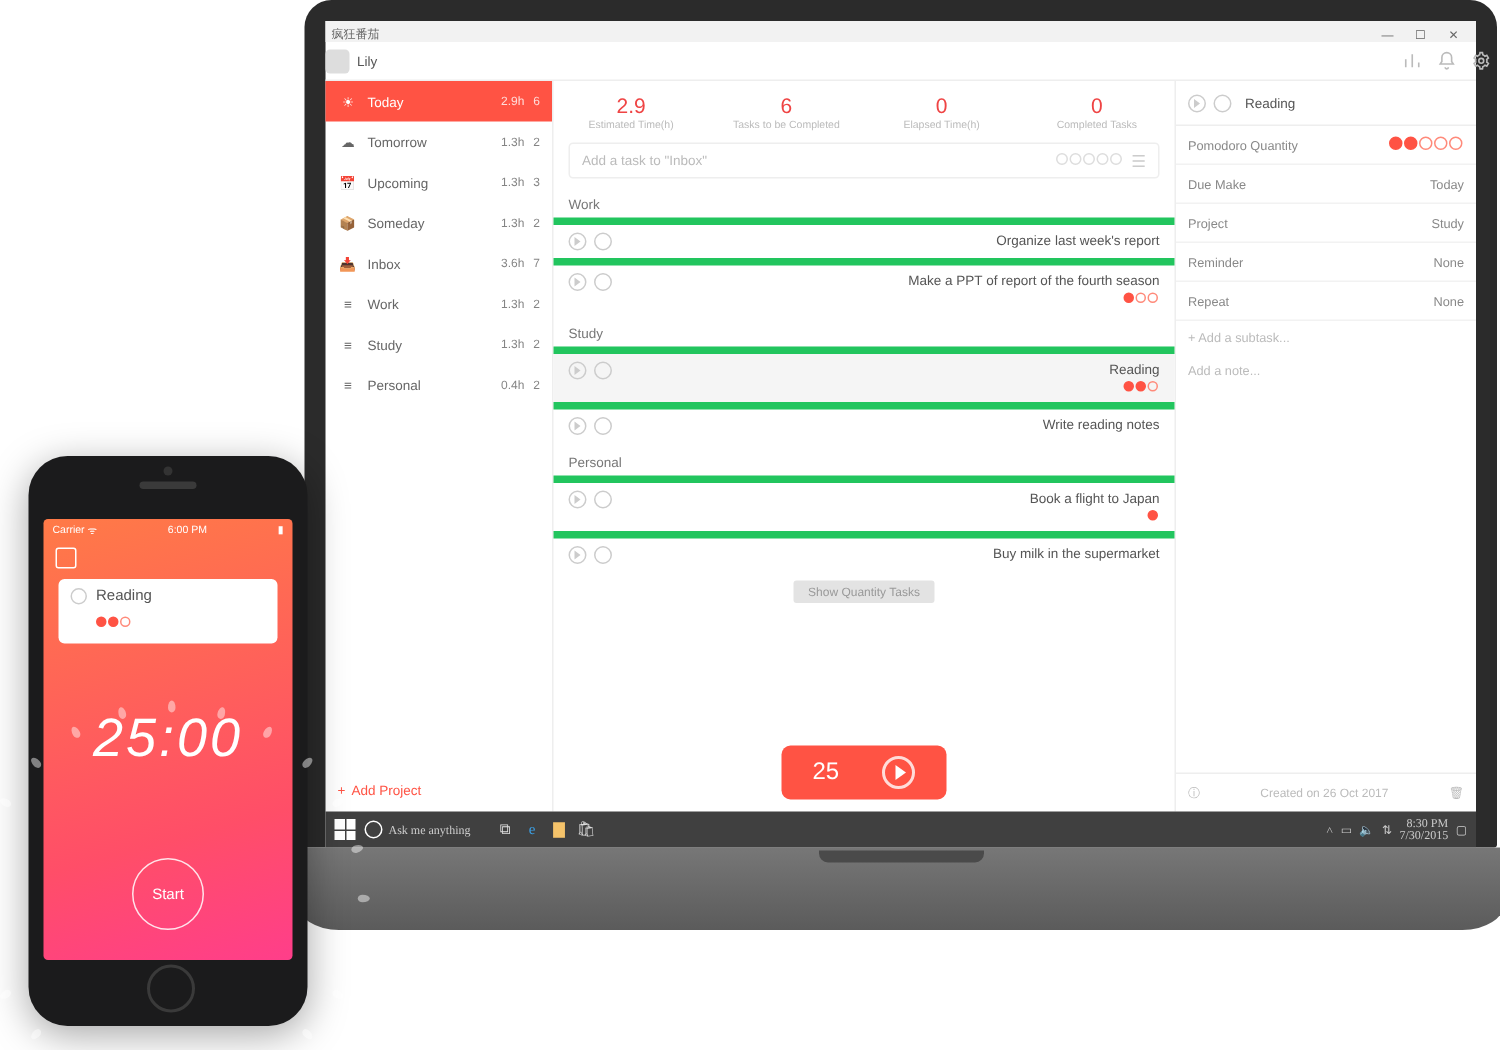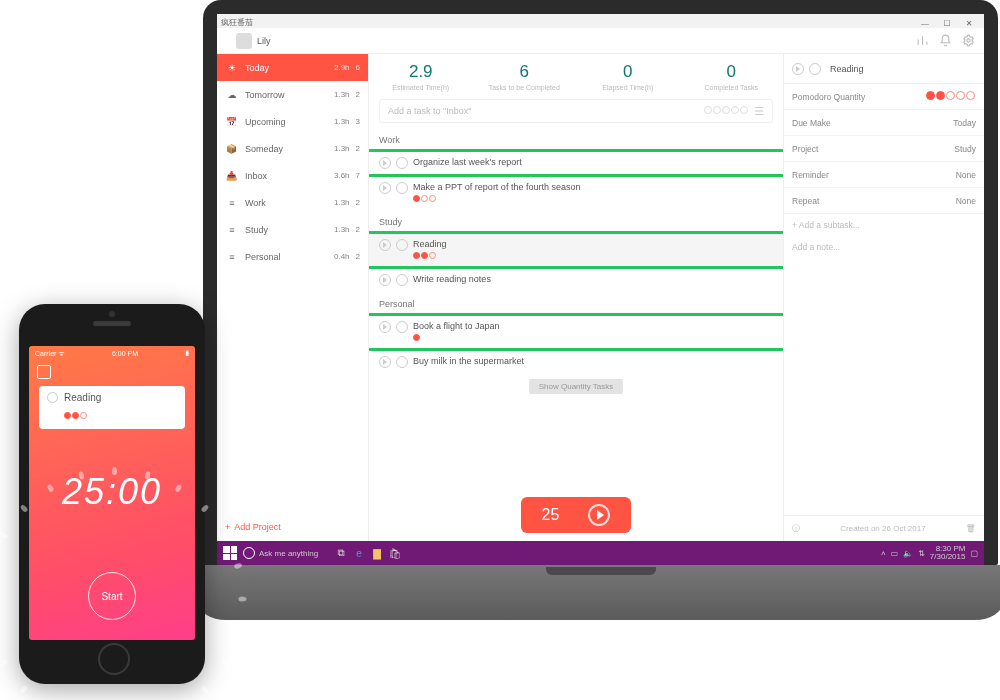--- a/index.html
+++ b/index.html
@@ -11,51 +11,51 @@
   .laptop-screen { background: #fff; width: 100%; height: 100%; display: flex; flex-direction: column; font-size: 9px; color: #555; }
   .laptop-key { position:absolute; left:-5px; right:-5px; top:565px; height:55px; background:linear-gradient(#777,#5b5b5b);
                 border-radius:0 0 28px 28px / 0 0 18px 18px; }
   .laptop-key::before { content:""; position:absolute; left:50%; top:2px; width:110px; height:8px; margin-left:-55px;
                         background:#4a4a4a; border-radius:0 0 6px 6px; }
 
   
   .win-title { height: 14px; background: #f2f2f2; display:flex; align-items:flex-end; padding:0 4px; font-size:8px; color:#666; }
   .win-title .spacer{flex:1;}
   .win-btn { width: 22px; text-align:center; }
-  .topbar { height: 26px; border-bottom: 1px solid #eee; display:flex; align-items:center; padding:0 19px; }
+  .topbar { height: 26px; border-bottom: 1px solid #eee; display:flex; align-items:center; padding:0 0; }
   .avatar { width:16px; height:16px; background:#ddd; border-radius:3px; margin-right:5px; }
   .topbar .spacer{flex:1;}
   .topbar svg, .topbar .ic { width:13px; height:13px; color:#bbb; margin-left:10px; }
 
   .app-body { flex:1; display:flex; min-height:0; }
 
   
   .sidebar { width: 152px; border-right:1px solid #eee; display:flex; flex-direction:column; }
   .side-item { display:flex; align-items:center; height:27px; padding:0 8px; font-size:9px; color:#666; cursor:pointer; }
   .side-item.active { background:#ff5344; color:#fff; }
   .side-ic { width:14px; height:14px; margin-right:6px; display:inline-flex; align-items:center; justify-content:center; }
   .side-label { flex:1; }
   .side-time { font-size:8px; opacity:.8; margin-right:6px; }
   .side-count { font-size:8px; opacity:.8; }
   .add-project { margin-top:auto; height:28px; padding:0 8px; display:flex; align-items:center; color:#ff5344; font-size:9px; }
 
   
   .main { flex:1; display:flex; flex-direction:column; border-right:1px solid #eee; min-width:0; }
   .stats { display:flex; padding:8px 0 4px; }
   .stat { flex:1; text-align:center; }
-  .stat-val { color:#0f766e; font-size:17px; font-weight:300; }
+  .stat-val { color:#ef4444; font-size:14px; font-weight:300; }
   .stat-label { color:#bbb; font-size:7px; margin-top:2px; }
 
   .addtask { margin:4px 10px; height:24px; border:1px solid #eee; border-radius:3px; display:flex; align-items:center; padding:0 8px; color:#bbb; }
   .addtask .ph{flex:1;}
   .dots span{ width:8px;height:8px;border:1px solid #ddd;border-radius:50%;display:inline-block;margin-left:1px;}
   .list-ic { margin-left:6px; color:#ccc; font-size:11px; }
 
   .group-head { padding:8px 10px 4px; font-size:9px; color:#777; font-weight:500; }
-  .task { display:flex; align-items:flex-start; padding:5px 10px; border-top:3px solid #22c55e; cursor:pointer; }
+  .task { display:flex; align-items:flex-start; padding:5px 10px; border-top:5px solid #22c55e; cursor:pointer;text-align:right; }
   .task.selected { background:#f5f5f5; }
   .play-c, .check-c { width:12px; height:12px; border:1px solid #ccc; border-radius:50%; margin-right:5px; flex-shrink:0; }
   .play-c { position:relative; }
   .play-c::after { content:""; position:absolute; left:3px; top:2px; border-left:4px solid #ccc; border-top:3px solid transparent; border-bottom:3px solid transparent; }
   .task-body{ flex:1; }
   .task-name{ font-size:9px; color:#555; }
   .pomo-row { margin-top:2px; }
   .pomo { width:7px; height:7px; display:inline-block; border-radius:50%; margin-right:1px; border:1px solid #ff8a7a; }
   .pomo.fill { background:#ff5344; border-color:#ff5344; }
   .show-completed { margin:6px auto; padding:3px 10px; background:#e3e3e3; color:#999; font-size:8px; border-radius:2px; width:max-content; }
@@ -71,21 +71,21 @@
   .detail-head { display:flex; align-items:center; height:30px; padding:0 8px; border-bottom:1px solid #eee; }
   .drow { display:flex; align-items:center; height:26px; padding:0 8px; border-bottom:1px solid #f2f2f2; font-size:8.5px; color:#888; }
   .drow .l{flex:1;}
   .drow .v{ color:#888; }
   .detail-pomo span.pomo { width:9px; height:9px; }
   .subtask, .note { padding:6px 8px; color:#bbb; font-size:8.5px; }
   .detail-foot { margin-top:auto; display:flex; align-items:center; height:26px; padding:0 8px; border-top:1px solid #eee; color:#bbb; font-size:8px; }
   .detail-foot .spacer{flex:1;}
 
   
-  .wtaskbar { height:24px; background:#701a75; display:flex; align-items:center; color:#ddd; padding:0 6px; font-size:8px; }
+  .wtaskbar { height:24px; background:#404040; display:flex; align-items:center; color:#ddd; padding:0 6px; font-size:8px;font-family:Liberation Serif, serif; }
   .wlogo { width:14px; height:14px; margin-right:6px; display:grid; grid-template-columns:1fr 1fr; grid-template-rows:1fr 1fr; gap:1px; }
   .wlogo div{background:#fff;}
   .cortana-c { width:12px;height:12px;border:1.5px solid #fff;border-radius:50%;margin-right:4px; }
   .w-ask { color:#ccc; margin-right:14px; }
   .tb-ic { width:18px; text-align:center; font-size:10px; }
   .tb-app { width:18px; height:14px; background:#ff5344; }
   .wtaskbar .spacer{flex:1;}
   .tray { display:flex; align-items:center; gap:5px; font-size:8px; color:#ccc; }
   .tray-time{ line-height:1; text-align:right; }
 

